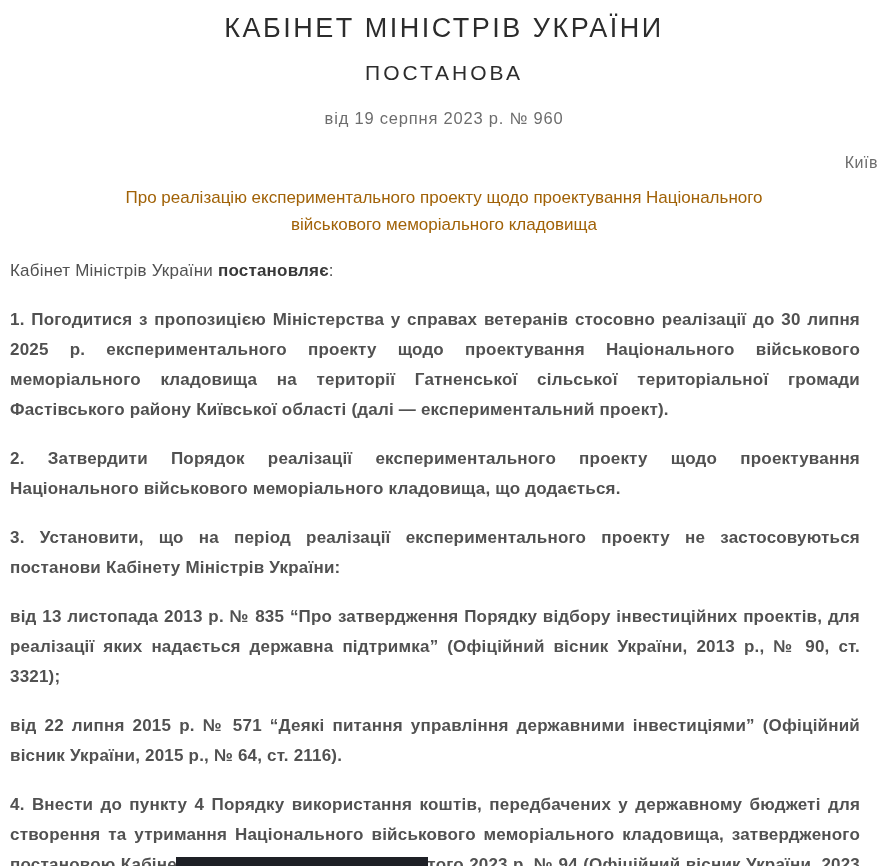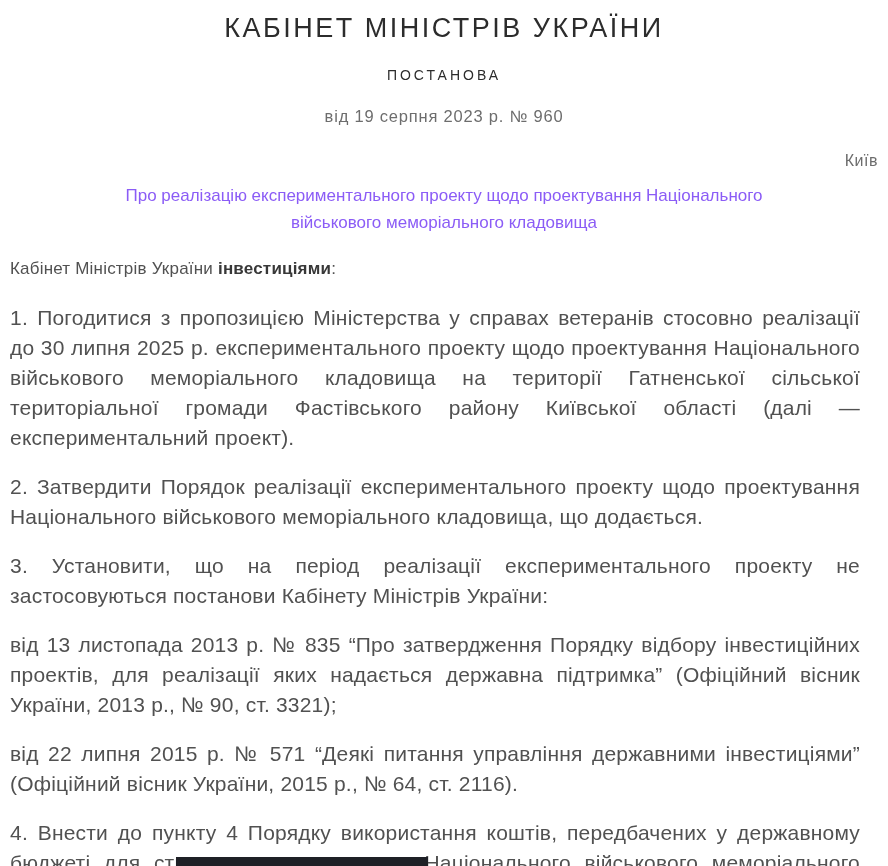--- a/index.html
+++ b/index.html
@@ -23,22 +23,22 @@
   }
   .institution {
     margin: 0;
     font-size: 27px;
     font-weight: 500;
     letter-spacing: 2.5px;
     color: #2c2c2c;
     line-height: 1.15;
   }
   .doc-type {
-    margin-top: 23px;
-    font-size: 14px;
+    margin-top: 17px;
+    font-size: 21px;
     font-weight: 500;
     letter-spacing: 3px;
     color: #2c2c2c;
   }
   .date-line {
     margin-top: 24px;
     font-size: 16.5px;
     letter-spacing: 0.8px;
     color: #6d6d6d;
   }
@@ -48,43 +48,44 @@
     letter-spacing: 0.5px;
     color: #6d6d6d;
     text-align: right;
   }
   .doc-title {
     margin: 12px auto 0;
     max-width: 690px;
     font-size: 17px;
     font-weight: 500;
     line-height: 27px;
-    color: #8b5cf6;
+    color: #a16207;
   }
   main {
     margin-top: 18px;
     color: #515151;
   }
   .preamble {
     font-size: 17px;
     line-height: 30px;
     margin: 0 0 6px 0;
     text-align: left;
     letter-spacing: 0.2px;
   }
   .preamble strong, .body-par strong {
     font-weight: 700;
     color: #383838;
   }
   .body-par {
-    font-size: 21px;
+    font-size: 17px;
     line-height: 30px;
     text-align: justify;
     margin: 19px 18px 0 0;
     letter-spacing: 0.2px;
+    font-weight: bold;
   }
   .cutoff-bar {
     position: absolute;
     left: 176px;
     top: 857px;
     width: 252px;
     height: 9px;
     background: #1e2026;
   }
 </style>
@@ -95,21 +96,21 @@
 
   <header>
     <h1 class="institution">КАБІНЕТ МІНІСТРІВ УКРАЇНИ</h1>
     <div class="doc-type">ПОСТАНОВА</div>
     <div class="date-line">від 19 серпня 2023 р. № 960</div>
     <div class="city">Київ</div>
     <div class="doc-title">Про реалізацію експериментального проекту щодо проектування Національного військового меморіального кладовища</div>
   </header>
 
   <main>
-    <p class="preamble"><span>Кабінет Міністрів України </span><strong>інвестиціями</strong><span>:</span></p>
+    <p class="preamble"><span>Кабінет Міністрів України </span><strong>постановляє</strong><span>:</span></p>
 
     <p class="body-par">1. Погодитися з пропозицією Міністерства у справах ветеранів стосовно реалізації до 30 липня 2025 р. експериментального проекту щодо проектування Національного військового меморіального кладовища на території Гатненської сільської територіальної громади Фастівського району Київської області (далі — експериментальний проект).</p>
     <p class="body-par">2. Затвердити Порядок реалізації експериментального проекту щодо проектування Національного військового меморіального кладовища, що додається.</p>
     <p class="body-par">3. Установити, що на період реалізації експериментального проекту не застосовуються постанови Кабінету Міністрів України:</p>
     <p class="body-par">від 13 листопада 2013 р. № 835 “Про затвердження Порядку відбору інвестиційних проектів, для реалізації яких надається державна підтримка” (Офіційний вісник України, 2013 р., № 90, ст. 3321);</p>
     <p class="body-par">від 22 липня 2015 р. № 571 “Деякі питання управління державними інвестиціями” (Офіційний вісник України, 2015 р., № 64, ст. 2116).</p>
     <p class="body-par">4. Внести до пункту 4 Порядку використання коштів, передбачених у державному бюджеті для створення та утримання Національного військового меморіального кладовища, затвердженого постановою Кабінету Міністрів України від 4 лютого 2023 р. № 94 (Офіційний вісник України, 2023 р., № 19, ст. 1078), зміну, що додається.</p>
 
   </main>
 

